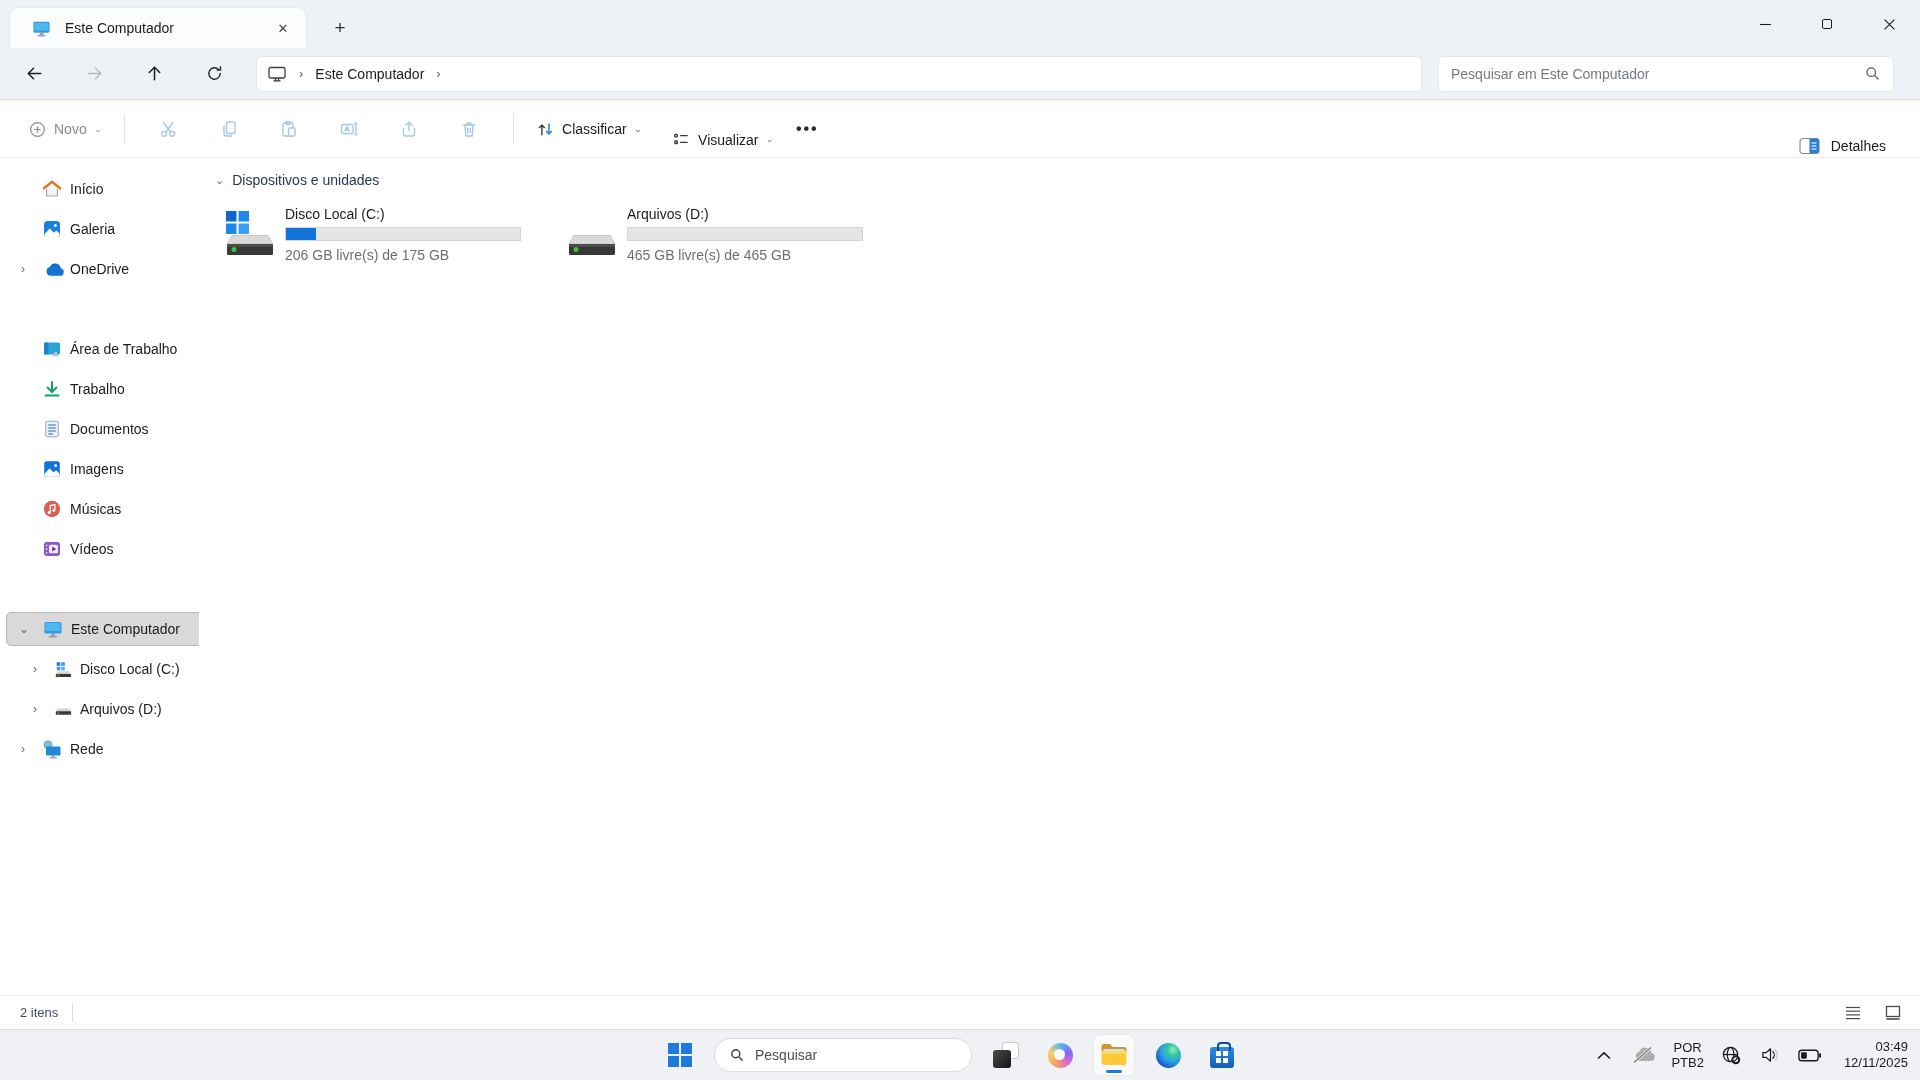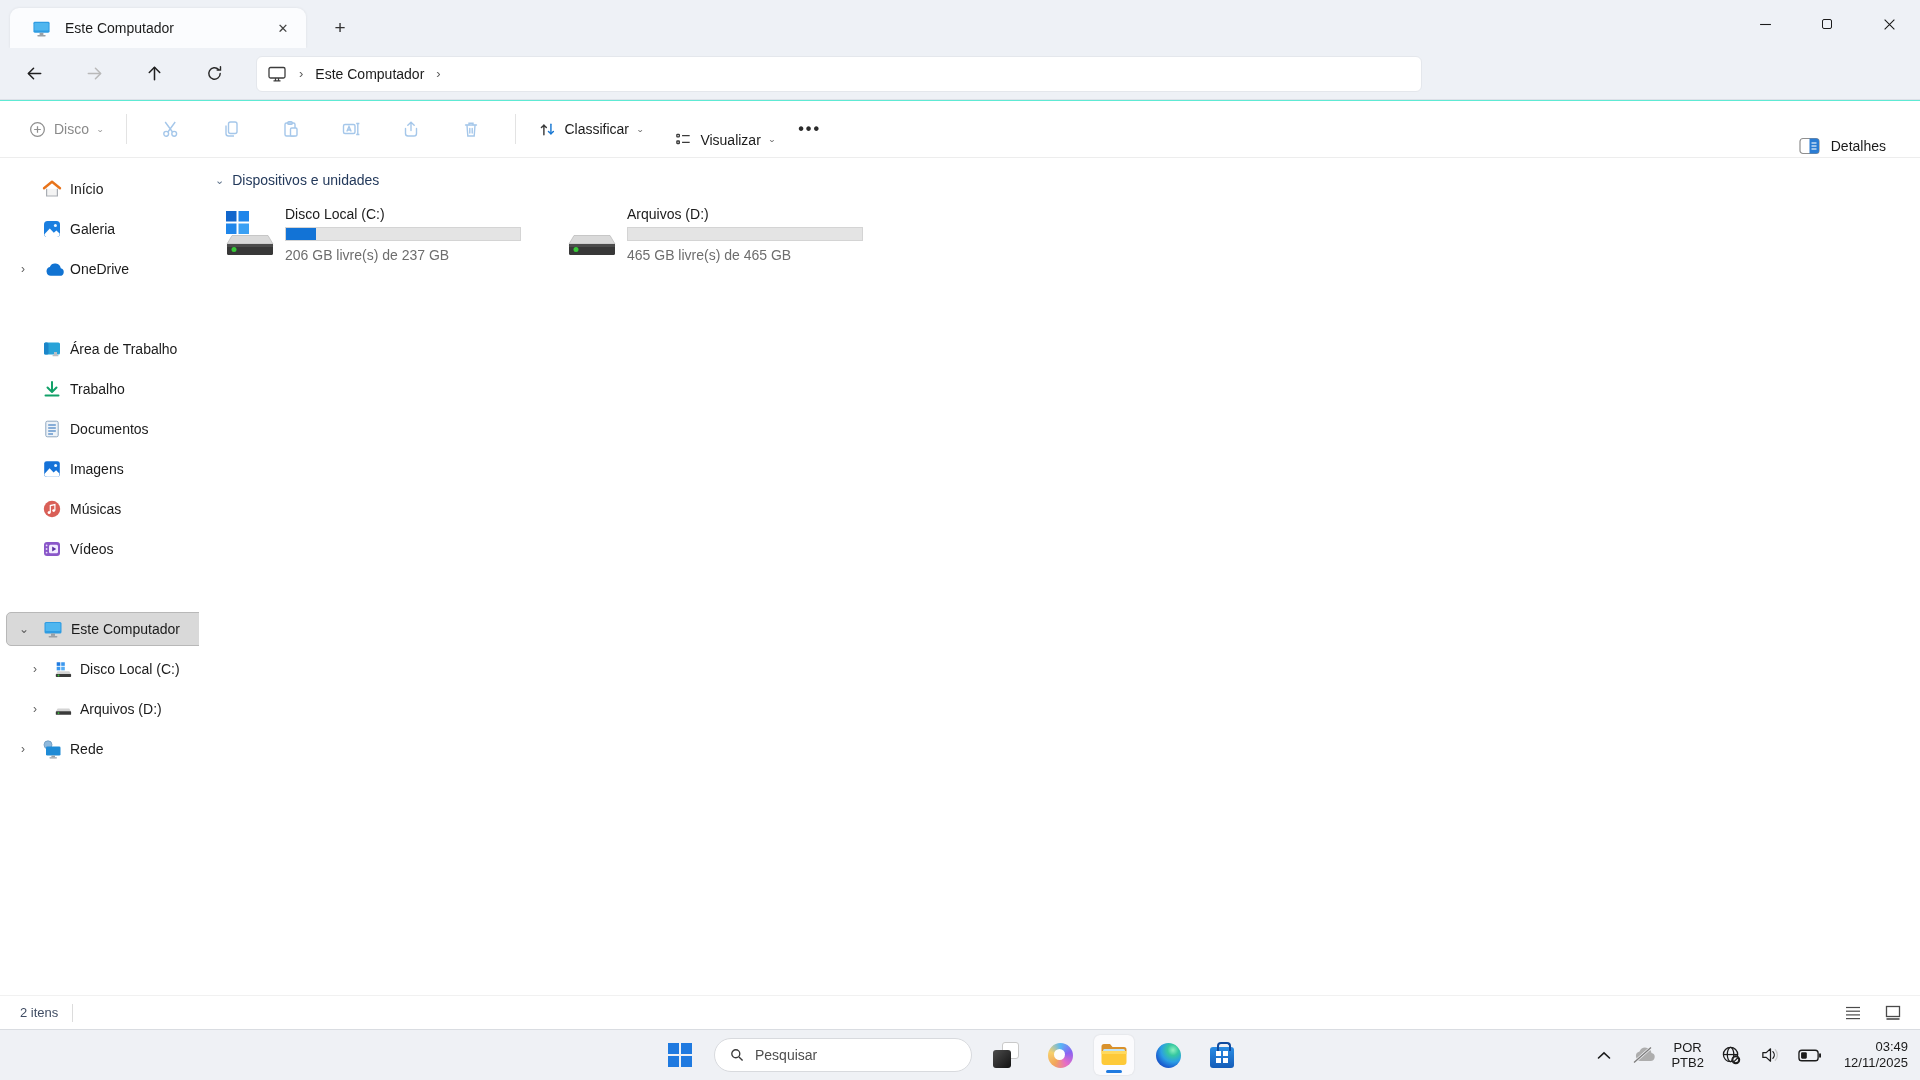--- a/index.html
+++ b/index.html
@@ -1,21 +1,21 @@
 <!DOCTYPE html>
 <html><head>
 <meta charset="utf-8">
 <style>
   * { margin:0; padding:0; box-sizing:border-box; }
   html,body { width:1920px; height:1080px; overflow:hidden;
     font-family:"Liberation Sans","DejaVu Sans",sans-serif; background:#ffffff; color:#1b1b1b; }
   svg { display:block; }
 
   
-  .window { position:absolute; inset:0 0 51px 0; background:#5eead4; }
+  .window { position:absolute; inset:0 0 51px 0; background:#fef9c3; }
   .titlebar { position:absolute; top:0; left:0; right:0; height:48px; background:#eef1f6; }
   .tab { position:absolute; left:10px; top:8px; width:296px; height:40px; background:#fbfcfe;
     border-radius:9px 9px 0 0; display:flex; align-items:center; padding:0 10px 0 22px;
     box-shadow:0 0 3px rgba(0,0,0,.08); }
   .tab-title { font-size:14px; margin-left:14px; flex:1; white-space:nowrap; overflow:hidden; }
   .tab-close { width:26px; height:26px; border-radius:5px; display:flex; align-items:center;
     justify-content:center; color:#444; font-size:13px; }
   .newtab { position:absolute; left:326px; top:14px; width:28px; height:28px; border-radius:5px;
     display:flex; align-items:center; justify-content:center; color:#333; font-size:19px; font-weight:300;}
   .wincontrols { position:absolute; right:0; top:0; height:48px; display:flex; }
@@ -193,29 +193,36 @@
     </div>
     <div class="addressbar">
       <svg width="20" height="20" viewBox="0 0 20 20" fill="none" stroke="#3c3c3c" stroke-width="1.3">
           <rect x="2" y="3.5" width="16" height="10.5" rx="1.5"></rect>
           <path d="M8.5 14v2.5M11.5 14v2.5M6.5 16.8h7"></path>
         </svg>
       <span class="crumb-sep">›</span>
       <span class="crumb-label">Este Computador</span>
       <span class="crumb-sep">›</span>
     </div>
+    <div class="searchbar">
+      <input type="text" placeholder="Pesquisar em Este Computador" style="">
+      <svg width="17" height="17" viewBox="0 0 20 20" fill="none" stroke="#5a5a5a" stroke-width="1.5">
+          <circle cx="8.5" cy="8.5" r="5"></circle>
+          <path d="M12.5 12.5 17 17"></path>
+        </svg>
+    </div>
   </div>
 
   <div class="commandbar">
     <div class="cmd-group">
       <svg width="19" height="19" viewBox="0 0 20 20" fill="none" stroke="#8f8f8f" stroke-width="1.3">
           <circle cx="10" cy="10" r="7.2"></circle>
           <path d="M10 6.5v7M6.5 10h7"></path>
         </svg>
-      <span class="cmd-label disabled">Disco</span>
+      <span class="cmd-label disabled">Novo</span>
       <span class="chev disabled">⌄</span>
     </div>
     <div class="cmd-sep"></div>
     <div class="iconbtn">
       <svg width="20" height="20" viewBox="0 0 20 20" fill="none" stroke="#a5c7ea" stroke-width="1.4">
           <circle cx="5.2" cy="14.8" r="2.4"></circle>
           <circle cx="13.2" cy="14.8" r="2.4"></circle>
           <path d="M6.9 13 14.2 3M11.5 13 4.2 3"></path>
         </svg>
     </div>
@@ -496,21 +503,21 @@
               <rect x="6" y="36" width="46" height="11" rx="1.5" fill="#383838"></rect>
               <rect x="6" y="36" width="46" height="3" fill="#4c4c4c"></rect>
               <circle cx="13" cy="41.5" r="2.5" fill="#37c837"></circle>
             </svg>
         </div>
         <div class="drive-info">
           <div class="drive-name">Disco Local (C:)</div>
           <div class="drive-bar">
             <div class="drive-fill" style="width: 13%;"></div>
           </div>
-          <div class="drive-free">206 GB livre(s) de 237 GB</div>
+          <div class="drive-free">206 GB livre(s) de 175 GB</div>
         </div>
       </div>
       <div class="drive-tile">
         <div class="drive-icon" style="display:flex;align-items:flex-end;">
           <svg width="56" height="30" viewBox="0 0 56 30">
               <path d="M11 1.5h36l5 8.5H6z" fill="#dadada" stroke="#b8b8b8" stroke-width="0.7"></path>
               <rect x="6" y="10" width="46" height="11" rx="1.5" fill="#383838"></rect>
               <rect x="6" y="10" width="46" height="3" fill="#4c4c4c"></rect>
               <circle cx="13" cy="15.5" r="2.5" fill="#37c837"></circle>
             </svg>

